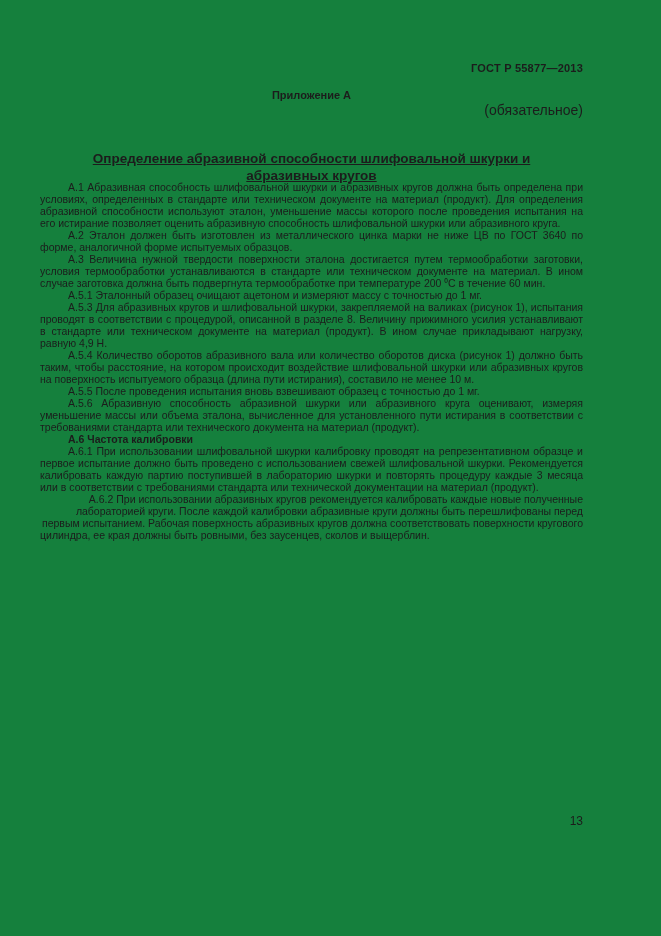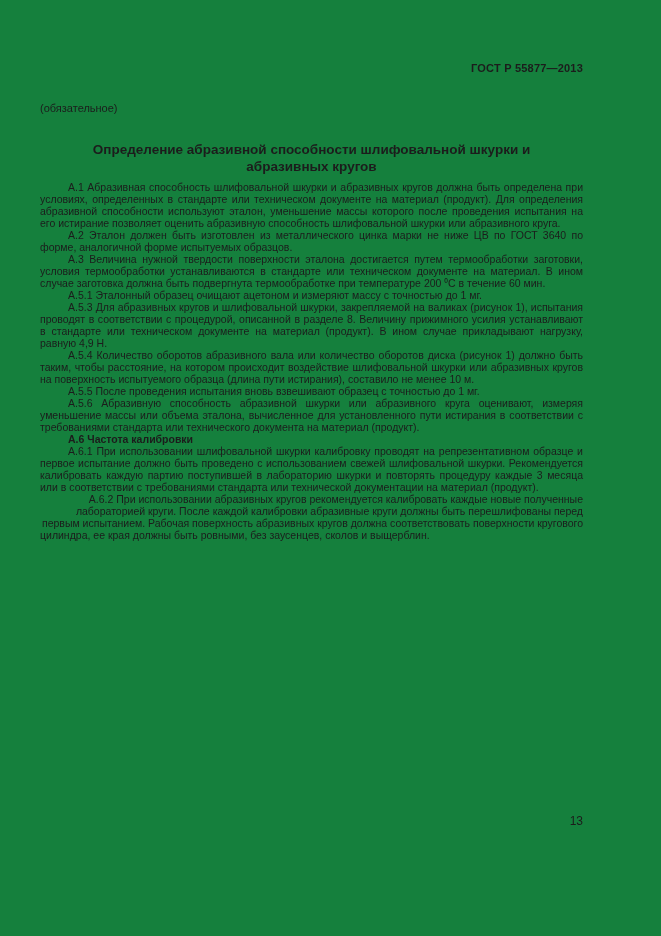--- a/index.html
+++ b/index.html
@@ -33,33 +33,34 @@
     letter-spacing: 0.2px;
   }
   .appendix-label {
     top: 89px;
     text-align: center;
     font-weight: bold;
     font-size: 11px;
   }
   .appendix-subtitle {
     top: 102px;
-    text-align: left;
-    font-size: 11px;
+    text-align: right;
+    font-size: 14px;
   }
   .doc-title {
     top: 138px;
     text-align: center;
     font-weight: bold;
     font-size: 13.5px;
     line-height: 17px;
   }
   .doc-title .inner {
     max-width: 505px;
-    margin: 3px auto;
+    margin: 12px auto;
+    text-decoration: underline;
   }
   .body-text {
     top: 181px;
     font-size: 10.5px;
     line-height: 12px;
   }
   .para {
     margin: 0;
     text-indent: 28px;
     text-align: justify;
@@ -78,20 +79,21 @@
     font-size: 12px;
   }
 </style>
 </head>
 <body>
 
 <div class="page">
 
   <div class="content-box header-ref">ГОСТ Р 55877—2013</div>
 
+  <div class="content-box appendix-label">Приложение А</div>
 
   <div class="content-box appendix-subtitle">(обязательное)</div>
 
   <div class="content-box doc-title">
     <div class="inner">Определение абразивной способности шлифовальной шкурки и абразивных кругов</div>
   </div>
 
   <div class="content-box body-text">
       <p class="para body">А.1 Абразивная способность шлифовальной шкурки и абразивных кругов должна быть определена при условиях, определенных в стандарте или техническом документе на материал (продукт). Для определения абразивной способности используют эталон, уменьшение массы которого после проведения испытания на его истирание позволяет оценить абразивную способность шлифовальной шкурки или абразивного круга.</p>
       <p class="para body">А.2 Эталон должен быть изготовлен из металлического цинка марки не ниже ЦВ по ГОСТ 3640 по форме, аналогичной форме испытуемых образцов.</p>

